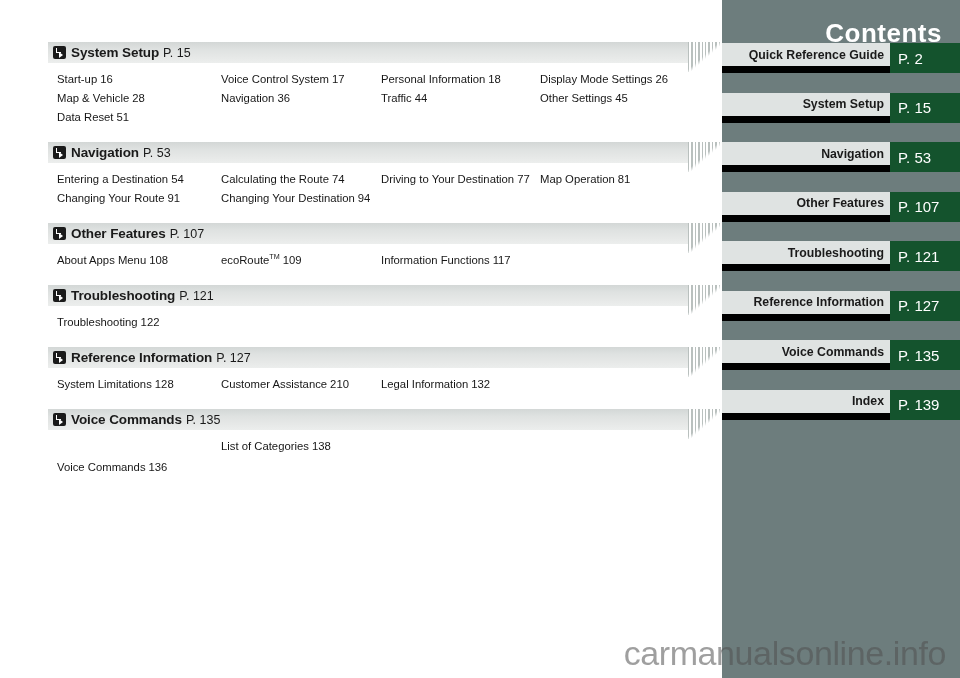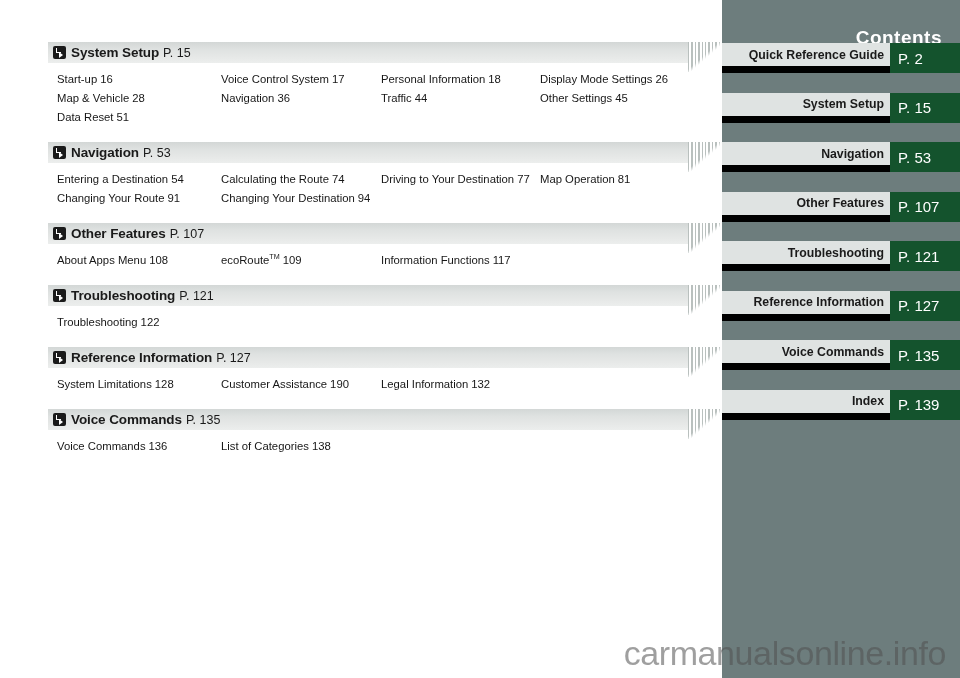--- a/index.html
+++ b/index.html
@@ -137,23 +137,23 @@
     position: absolute;
     left: 722px;
     top: 0;
     width: 238px;
     height: 678px;
     background: #6d7d7d;
   }
 
   #contents-title {
     position: absolute;
-    top: 27px;
+    top: 18px;
     right: 18px;
-    font-size: 19px;
+    font-size: 26px;
     font-weight: bold;
     color: #ffffff;
     letter-spacing: 0.5px;
   }
 
   .tab {
     position: absolute;
     left: 0;
     width: 238px;
     height: 30px;
@@ -298,35 +298,35 @@
     <div class="section-block" style="top: 347px;">
       <div class="section-header">
         <span class="sec-icon"></span>
         <span class="sec-title">Reference Information</span>
         <span class="sec-page">P. 127</span>
         <span class="stripes"></span>
       </div>
       <div class="entries">
         <div class="entry-row">
           <a class="entry col0" style="text-decoration: none; color: rgb(23, 23, 23);"><span>System Limitations</span><span class="num">128</span></a>
-          <a class="entry col1" style="text-decoration: none; color: rgb(23, 23, 23);"><span>Customer Assistance</span><span class="num">190</span></a>
+          <a class="entry col1" style="text-decoration: none; color: rgb(23, 23, 23);"><span>Customer Assistance</span><span class="num">210</span></a>
           <a class="entry col2" style="text-decoration: none; color: rgb(23, 23, 23);"><span>Legal Information</span><span class="num">132</span></a>
         </div>
       </div>
     </div>
     <div class="section-block" style="top: 409px;">
       <div class="section-header">
         <span class="sec-icon"></span>
         <span class="sec-title">Voice Commands</span>
         <span class="sec-page">P. 135</span>
         <span class="stripes"></span>
       </div>
       <div class="entries">
         <div class="entry-row">
-          <a class="entry col0" style="text-decoration: none; color: rgb(23, 23, 23);"><span>Voice Commands</span><span class="num">136</span></a>
+          <a class="entry col0" style="text-decoration: none; color: rgb(23, 23, 23); margin-top: 21px;"><span>Voice Commands</span><span class="num">136</span></a>
           <a class="entry col1" style="text-decoration: none; color: rgb(23, 23, 23);"><span>List of Categories</span><span class="num">138</span></a>
         </div>
       </div>
     </div>
   </div>
 
 <div id="sidebar">
   <div id="contents-title">Contents</div>
 <div class="tab" style="top: 43px;">
       <div class="tab-label">Quick Reference Guide</div>

